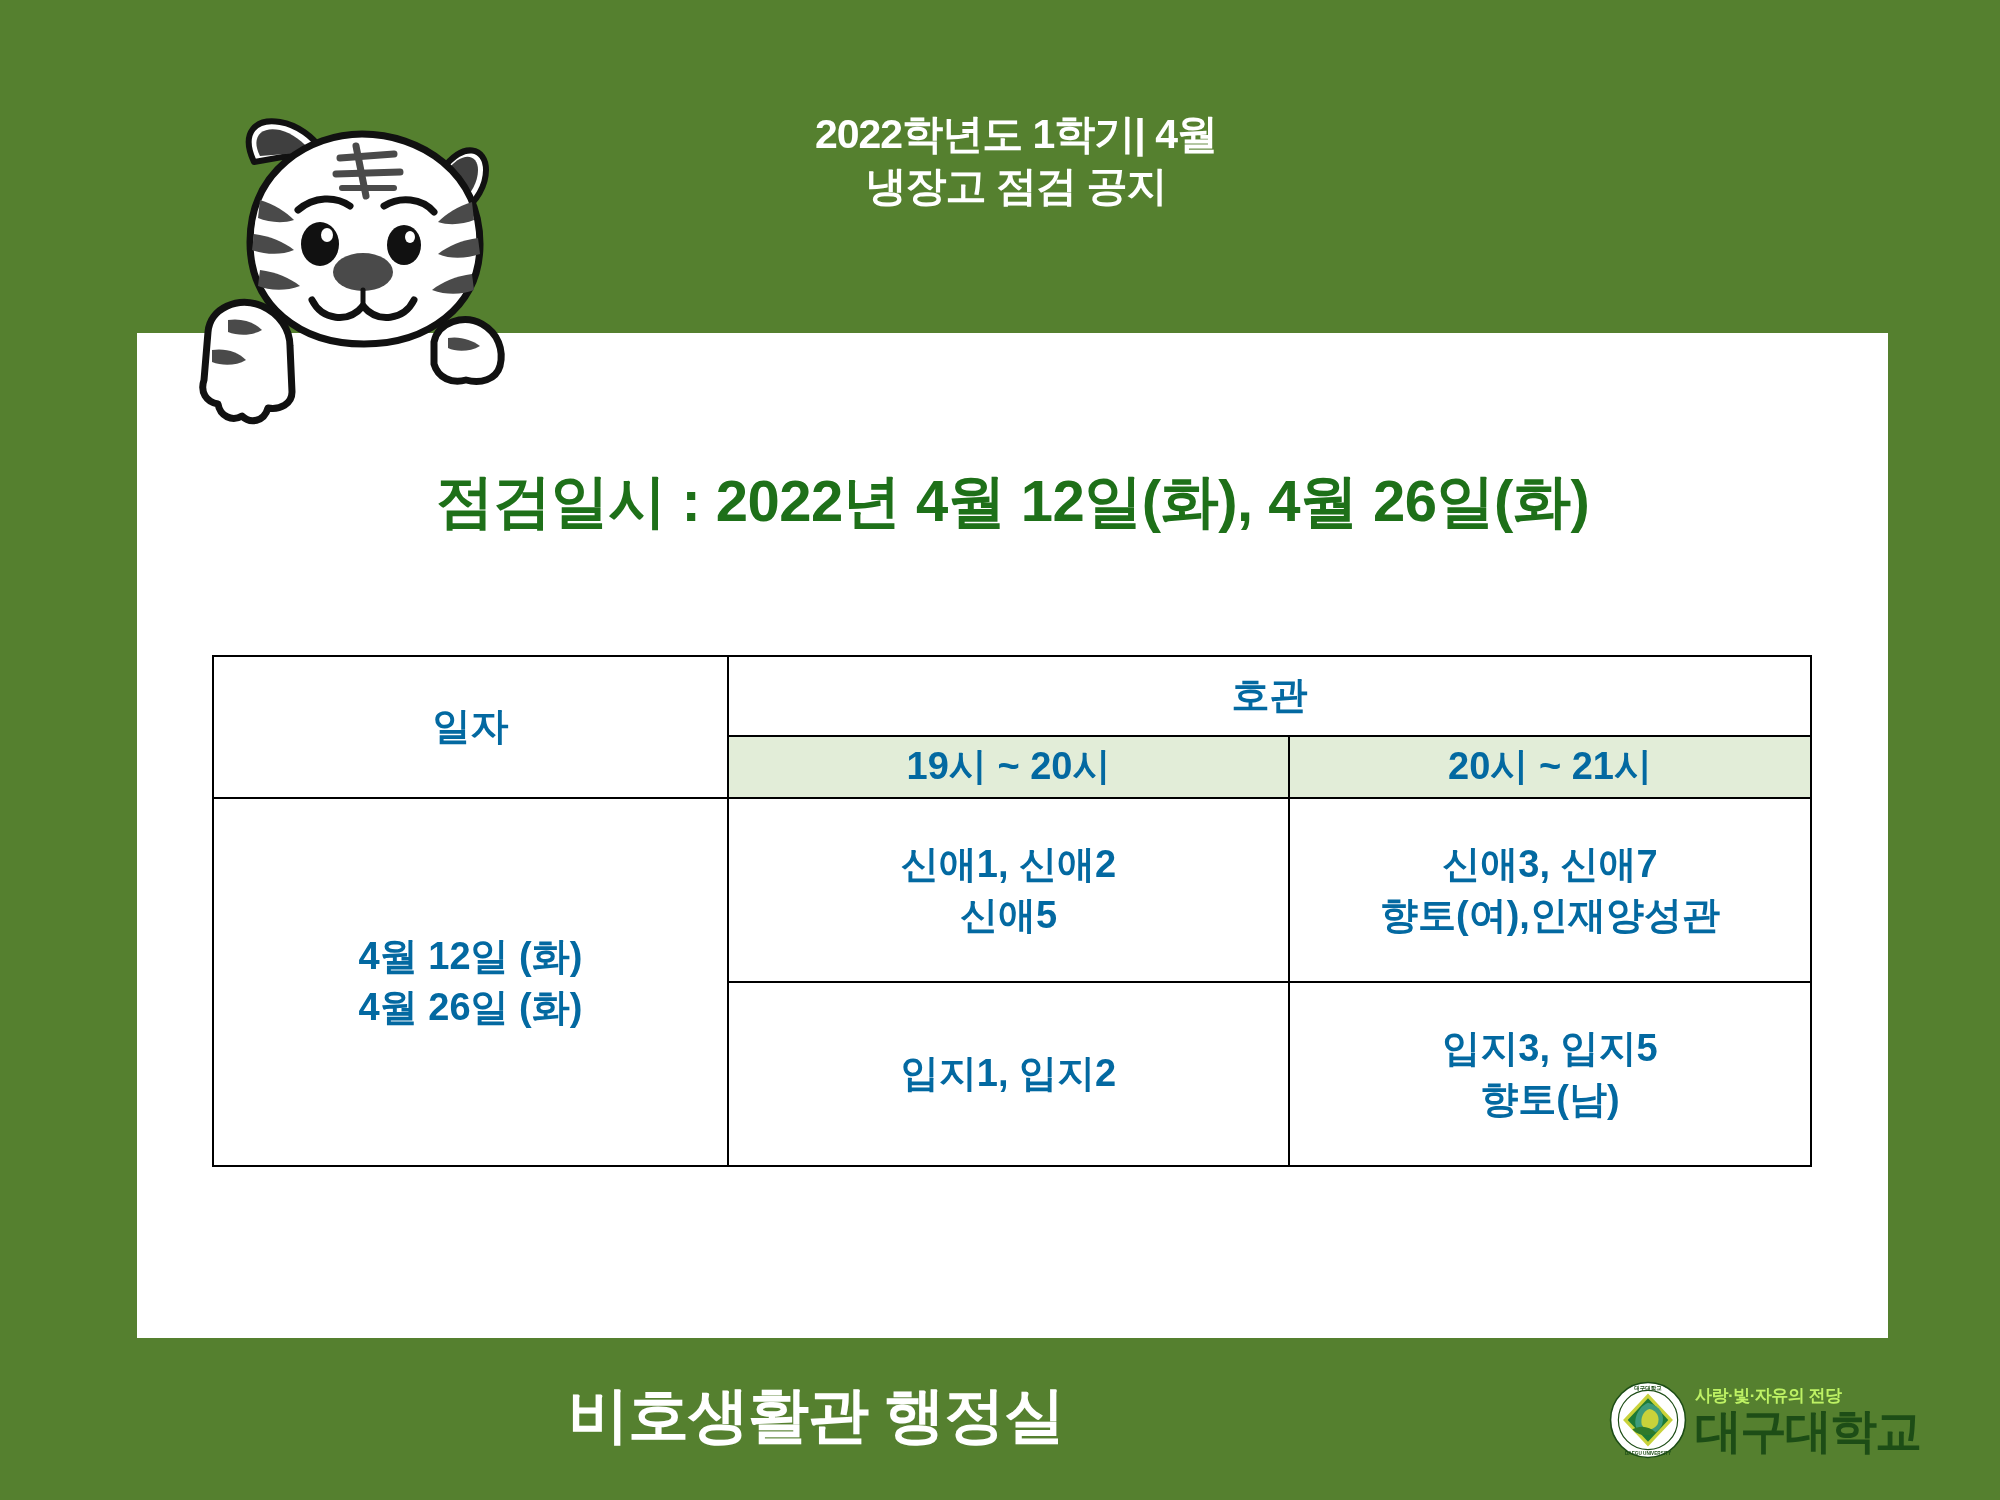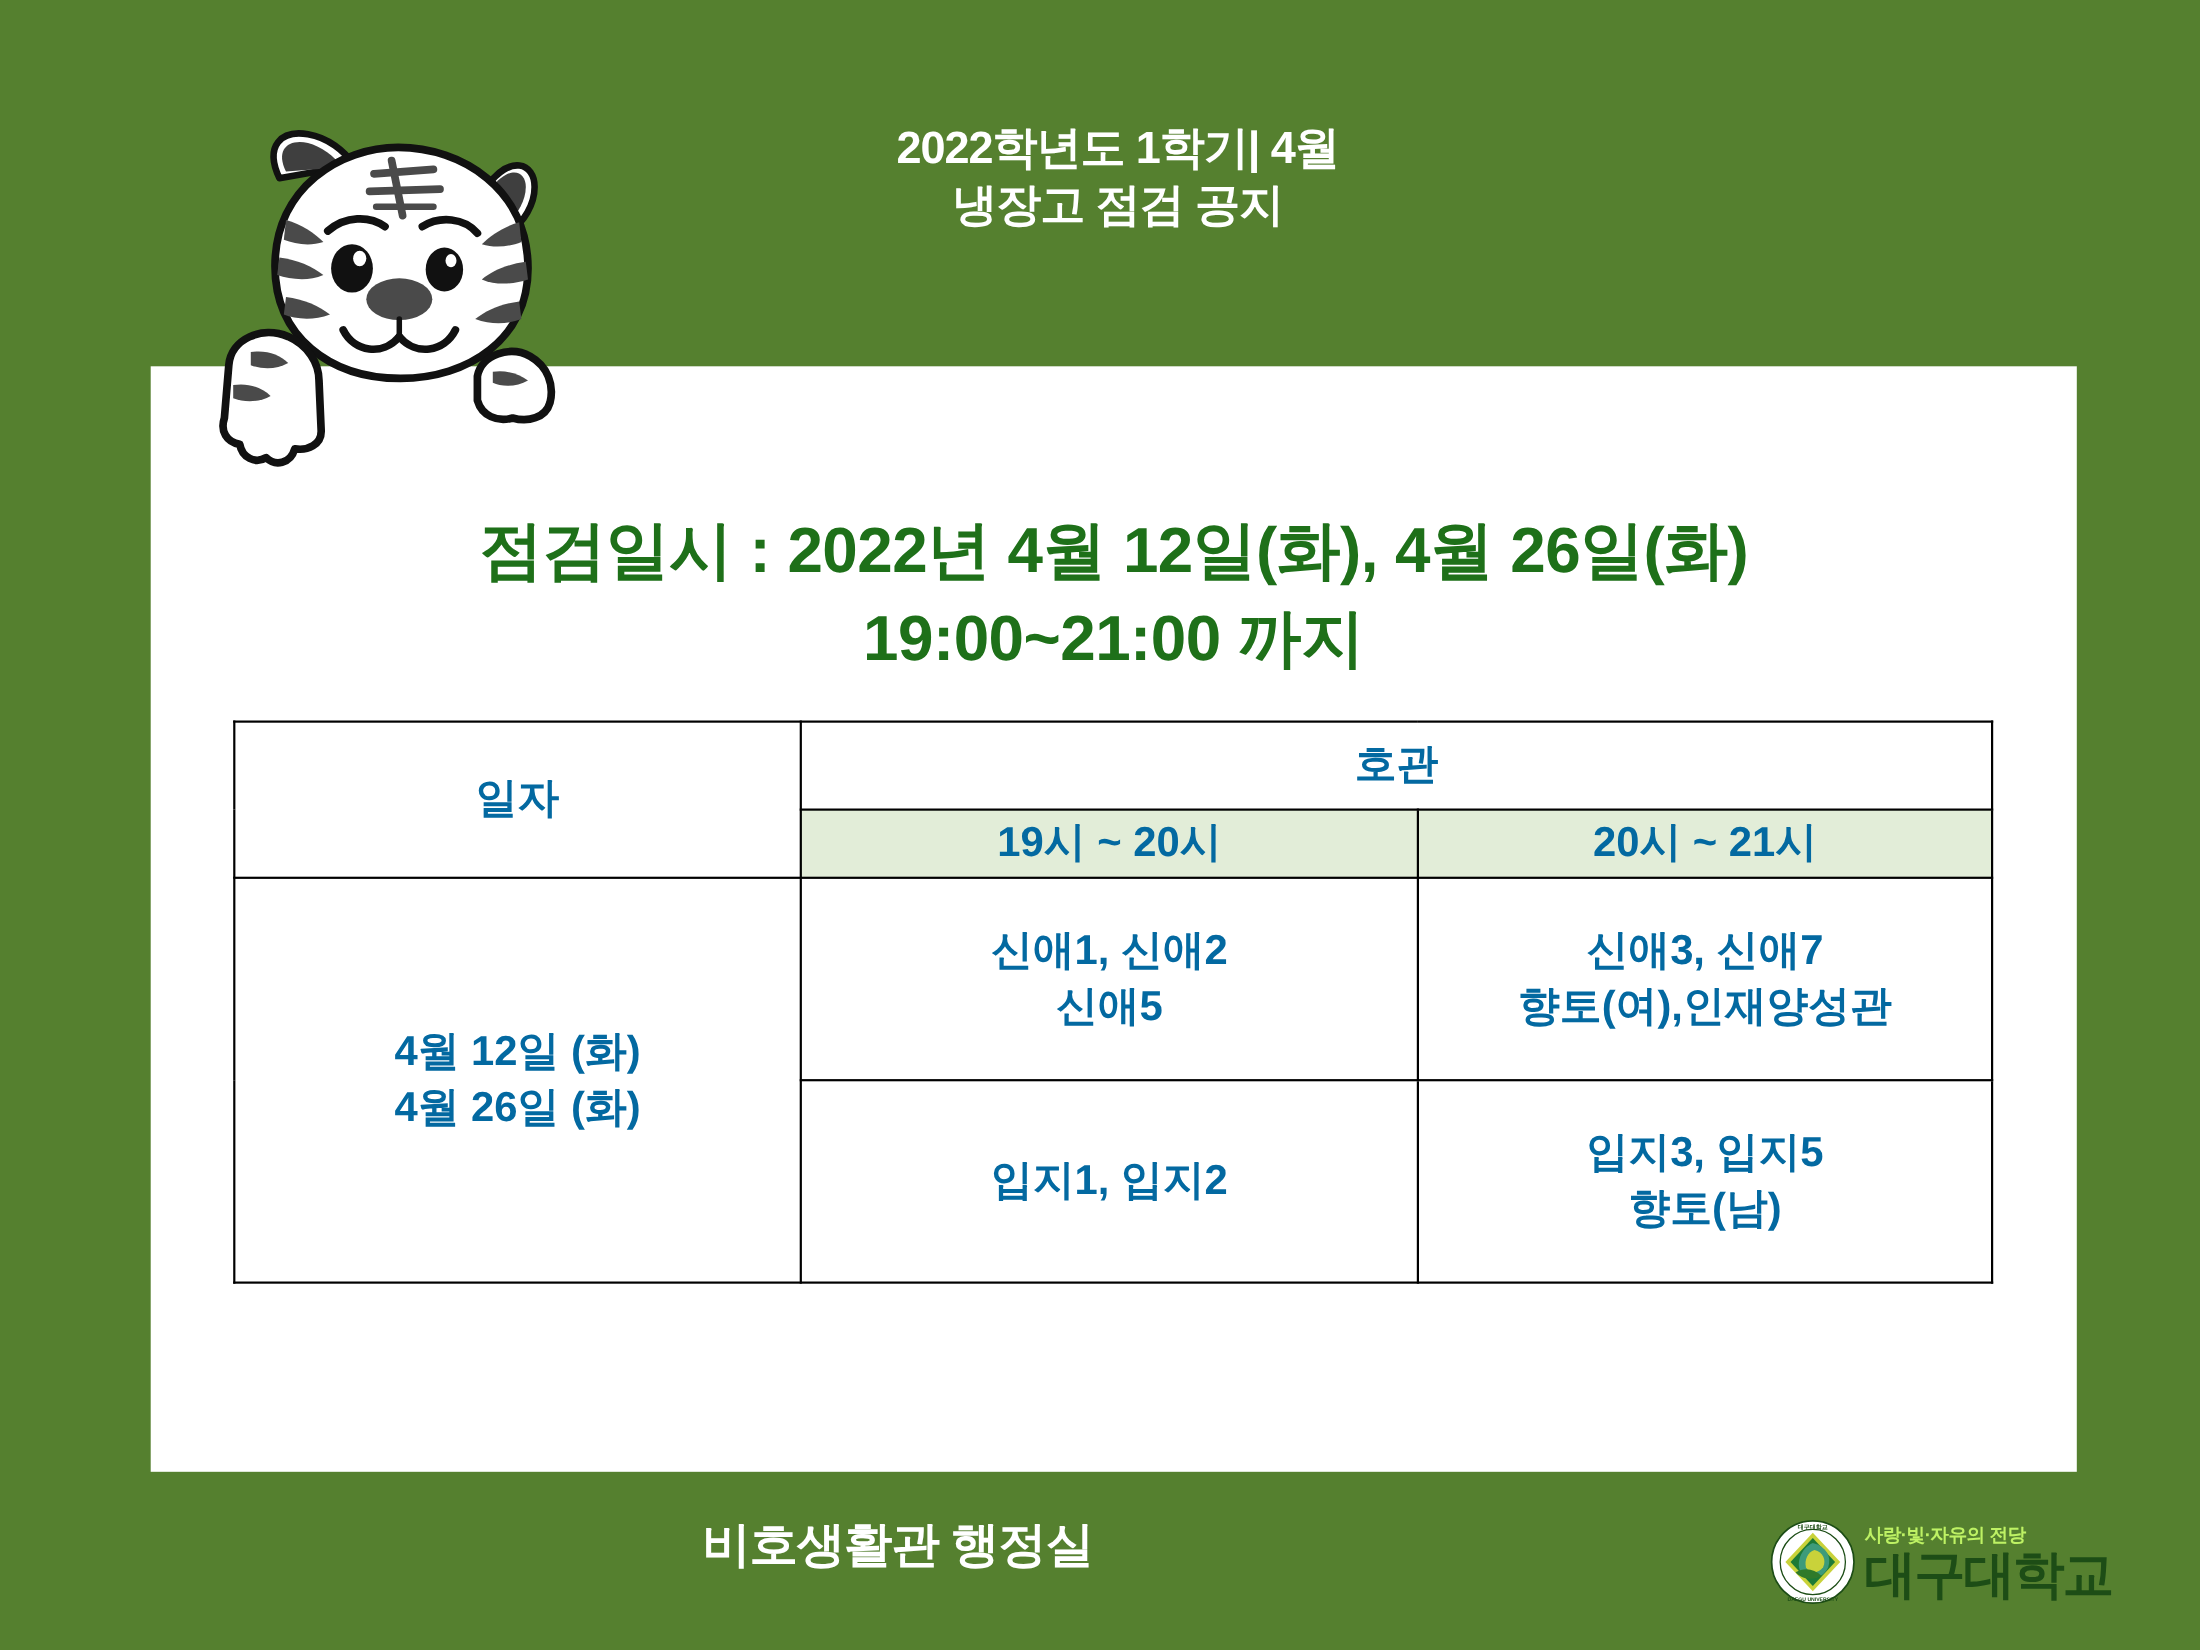--- a/index.html
+++ b/index.html
@@ -98,21 +98,21 @@
 
   
   #footer-text {
     position: absolute;
     left: 0;
     top: 1375px;
     width: 1632px;
     text-align: center;
     color: #ffffff;
     font-weight: bold;
-    font-size: 44px;
+    font-size: 61px;
     letter-spacing: -1px;
     z-index: 6;
   }
 
   
   #uni-logo {
     position: absolute;
     right: 80px;
     top: 1372px;
     height: 96px;
@@ -161,21 +161,20 @@
 
   <div id="title-block">
     <span class="tline">2022학년도 1학기| 4월</span>
     <span class="tline">냉장고 점검 공지</span>
   </div>
 
   <div id="card">
 
     <div id="datetime-block">
       <span class="dline">점검일시 : 2022년 4월 12일(화), 4월 26일(화)</span>
-      <span class="dline">19:00~21:00 까지</span>
     </div>
 
     <table id="schedule-table">
       <colgroup>
         <col class="col-date">
         <col class="col-slot1">
         <col class="col-slot2">
       </colgroup>
       <tbody>
         <tr>

